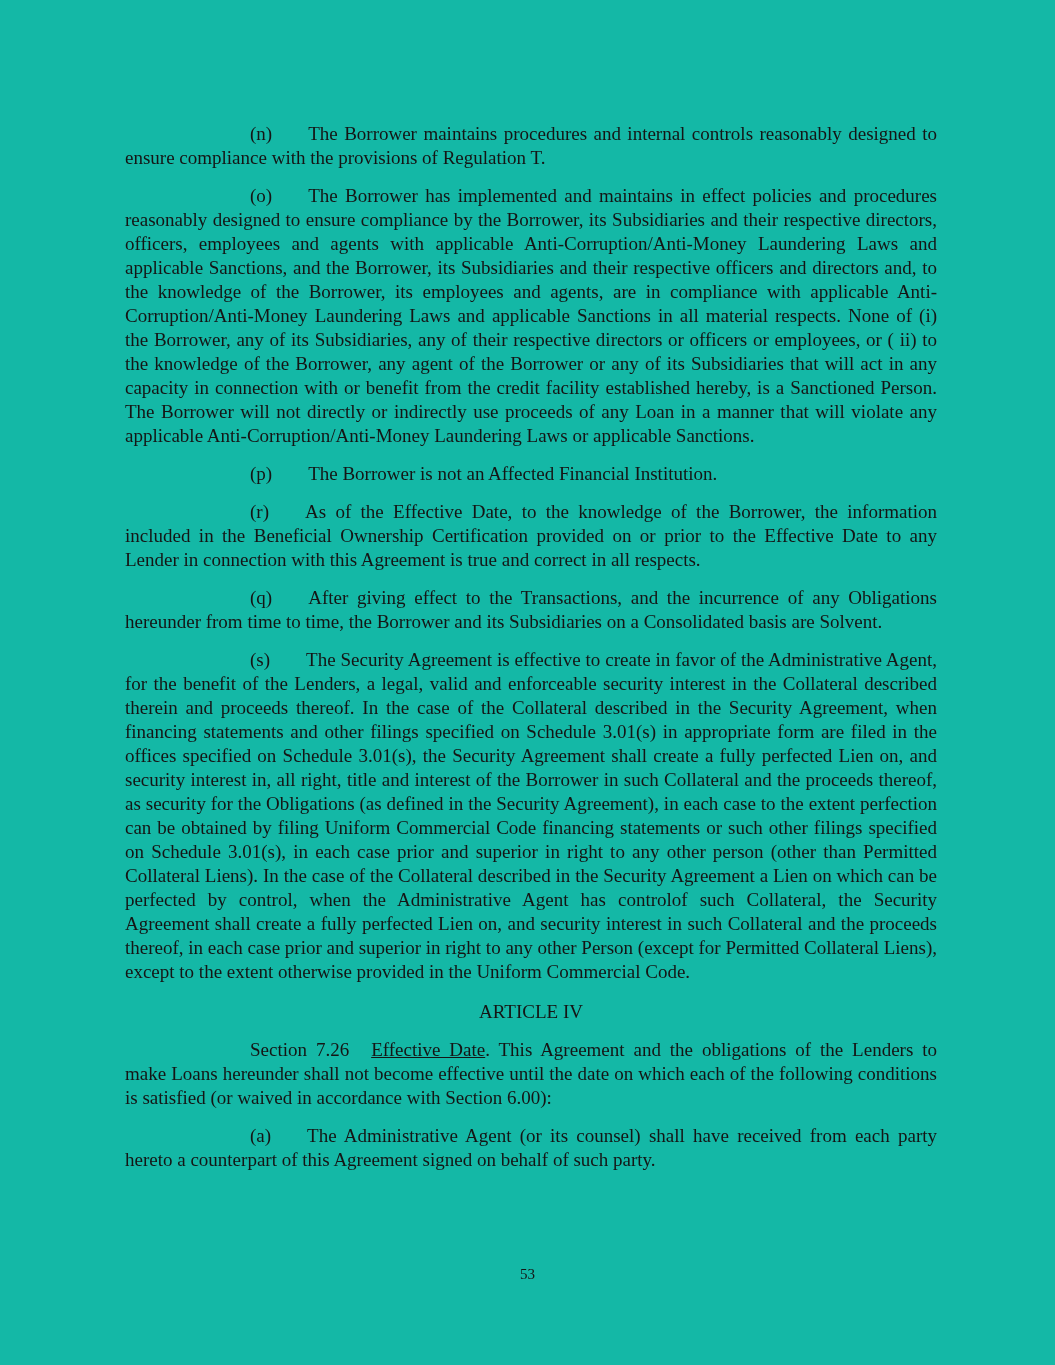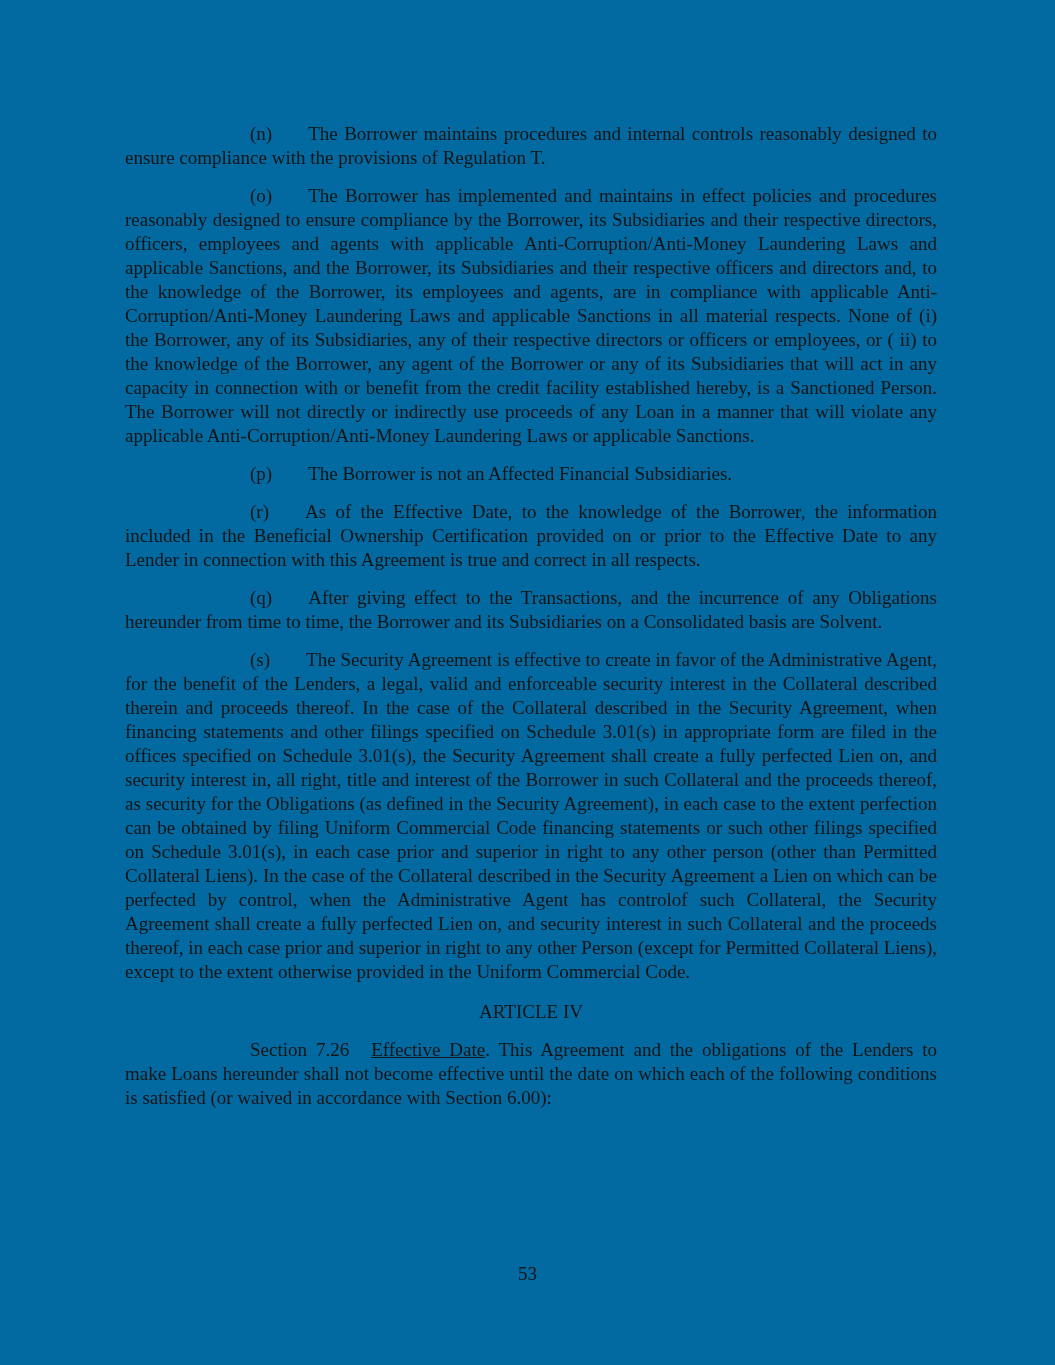--- a/index.html
+++ b/index.html
@@ -4,21 +4,21 @@
 <style>
   html, body {
     margin: 0;
     padding: 0;
     background: #ffffff;
   }
   .page {
     position: relative;
     width: 1055px;
     height: 1365px;
-    background: #0369a1;
+    background: #14b8a6;
     overflow: hidden;
     font-family: "Liberation Serif", "DejaVu Serif", serif;
     color: #151515;
   }
   .content {
     position: absolute;
     left: 125px;
     top: 122px;
     width: 812px;
     font-size: 19px;
@@ -44,44 +44,45 @@
   }
   .underline {
     text-decoration: underline;
   }
   .page-number {
     position: absolute;
     left: 0;
     top: 1262px;
     width: 100%;
     text-align: center;
-    font-size: 19px;
+    font-size: 15px;
     line-height: 24px;
   }
 </style>
 </head>
 <body>
 
 <div class="page">
   <div class="content">
 
     <p class="para"><span>(n)</span><span class="tab"></span><span>The Borrower maintains procedures and internal controls reasonably designed to ensure compliance with the provisions of Regulation T.</span></p>
 
     <p class="para"><span>(o)</span><span class="tab"></span><span>The Borrower has implemented and maintains in effect policies and procedures reasonably designed to ensure compliance by the Borrower, its Subsidiaries and their respective directors, officers, employees and agents with applicable Anti-Corruption/Anti-Money Laundering Laws and applicable Sanctions, and the Borrower, its Subsidiaries and their respective officers and directors and, to the knowledge of the Borrower, its employees and agents, are in compliance with applicable Anti-Corruption/Anti-Money Laundering Laws and applicable Sanctions in all material respects.  None of (i) the Borrower, any of its Subsidiaries, any of their respective directors or officers or employees, or ( ii) to the knowledge of the Borrower, any agent of the Borrower or any of its Subsidiaries that will act in any capacity in connection with or benefit from the credit facility established hereby, is a Sanctioned Person.  The Borrower will not directly or indirectly use proceeds of any Loan in a manner that will violate any applicable Anti-Corruption/Anti-Money Laundering Laws or applicable Sanctions.</span></p>
 
-    <p class="para"><span>(p)</span><span class="tab"></span><span>The Borrower is not an Affected Financial Subsidiaries.</span></p>
+    <p class="para"><span>(p)</span><span class="tab"></span><span>The Borrower is not an Affected Financial Institution.</span></p>
 
     <p class="para"><span>(r)</span><span class="tab"></span><span>As of the Effective Date, to the knowledge of the Borrower, the information included in the Beneficial Ownership Certification provided on or prior to the Effective Date to any Lender in connection with this Agreement is true and correct in all respects.</span></p>
 
     <p class="para"><span>(q)</span><span class="tab"></span><span>After giving effect to the Transactions, and the incurrence of any Obligations hereunder from time to time, the Borrower and its Subsidiaries on a Consolidated basis are Solvent.</span></p>
 
     <p class="para"><span>(s)</span><span class="tab"></span><span>The Security Agreement is effective to create in favor of the Administrative Agent, for the benefit of the Lenders, a legal, valid and enforceable security interest in the Collateral described therein and proceeds thereof.  In the case of the Collateral described in the Security Agreement, when financing statements and other filings specified on Schedule 3.01(s) in appropriate form are filed in the offices specified on Schedule 3.01(s), the Security Agreement shall create a fully perfected Lien on, and security interest in, all right, title and interest of the Borrower in such Collateral and the proceeds thereof, as security for the Obligations (as defined in the Security Agreement), in each case to the extent perfection can be obtained by filing Uniform Commercial Code financing statements or such other filings specified on Schedule 3.01(s), in each case prior and superior in right to any other person (other than Permitted Collateral Liens).  In the case of the Collateral described in the Security Agreement a Lien on which can be perfected by control, when the Administrative Agent has controlof such Collateral, the Security Agreement shall create a fully perfected Lien on, and security interest in such Collateral and the proceeds thereof, in each case prior and superior in right to any other Person (except for Permitted Collateral Liens), except to the extent otherwise provided in the Uniform Commercial Code.</span></p>
 
     <p class="para heading">ARTICLE IV</p>
 
 
     <p class="para"><span>Section 7.26</span><span class="tab-small"></span><span class="underline">Effective Date</span><span>.  This Agreement and the obligations of the Lenders to make Loans hereunder shall not become effective until the date on which each of the following conditions is satisfied (or waived in accordance with Section 6.00):</span></p>
 
+    <p class="para"><span>(a)</span><span class="tab"></span><span>The Administrative Agent (or its counsel) shall have received from each party hereto a counterpart of this Agreement signed on behalf of such party.</span></p>
 
   </div>
 
   <div class="page-number">53</div>
 </div>
 
 </body></html>

